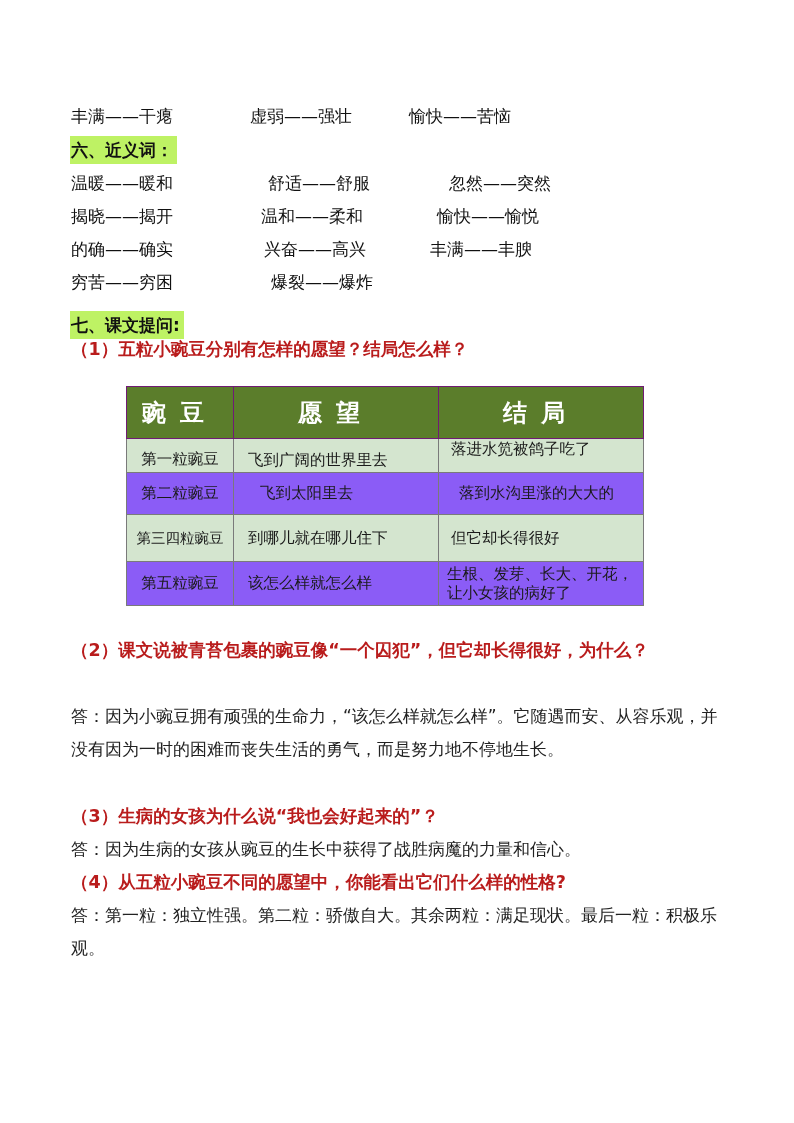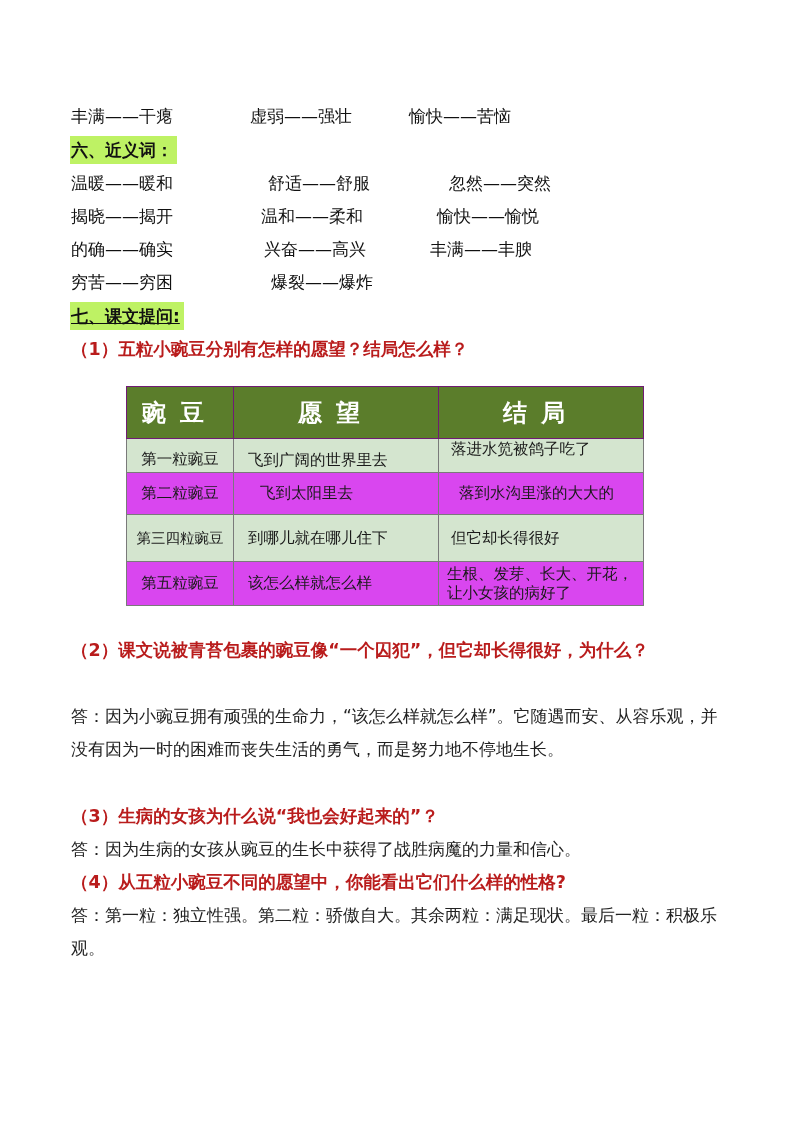--- a/index.html
+++ b/index.html
@@ -33,21 +33,21 @@
   table.peas th {
     background: #5b7d2b; color: #ffffff; font-size: 24px; font-weight: bold;
     height: 51px; letter-spacing: 14px; border: 1px solid #701a75;
     text-align: center; padding: 0;
   }
   table.peas td {
     border: 1px solid #7a7a7a; padding: 0 6px; color: #1a1a1a;
     vertical-align: middle;
   }
   table.peas tr.odd td { background: #d4e5cf; }
-  table.peas tr.even td { background: #d946ef; }
+  table.peas tr.even td { background: #8b5cf6; }
   table.peas td.name { text-align: center; width: 98px; padding: 0 4px; }
   table.peas td.wish { width: 172px; padding-left: 14px; }
   table.peas td.result { padding-left: 12px; }
 </style>
 </head>
 <body>
 
 <div class="line" style="top:105px;">
   <span class="pair" style="left:0px;">丰满——干瘪</span>
   <span class="pair" style="left:179px;">虚弱——强壮</span>
@@ -69,21 +69,21 @@
 <div class="line" style="top:238px;">
   <span class="pair" style="left:0px;">的确——确实</span>
   <span class="pair" style="left:193px;">兴奋——高兴</span>
   <span class="pair" style="left:359px;">丰满——丰腴</span>
 </div>
 <div class="line" style="top:271px;">
   <span class="pair" style="left:0px;">穷苦——穷困</span>
   <span class="pair" style="left:200px;">爆裂——爆炸</span>
 </div>
 
-<div class="hl" style="top:302px;text-decoration:underline;">七、课文提问:</div>
+<div class="hl" style="top:311px;">七、课文提问:</div>
 
 <div class="q" style="top:333px;">（1）五粒小豌豆分别有怎样的愿望？结局怎么样？</div>
 
 <table class="peas">
   <thead>
     <tr>
       <th>豌豆</th>
       <th>愿望</th>
       <th>结局</th>
     </tr>

